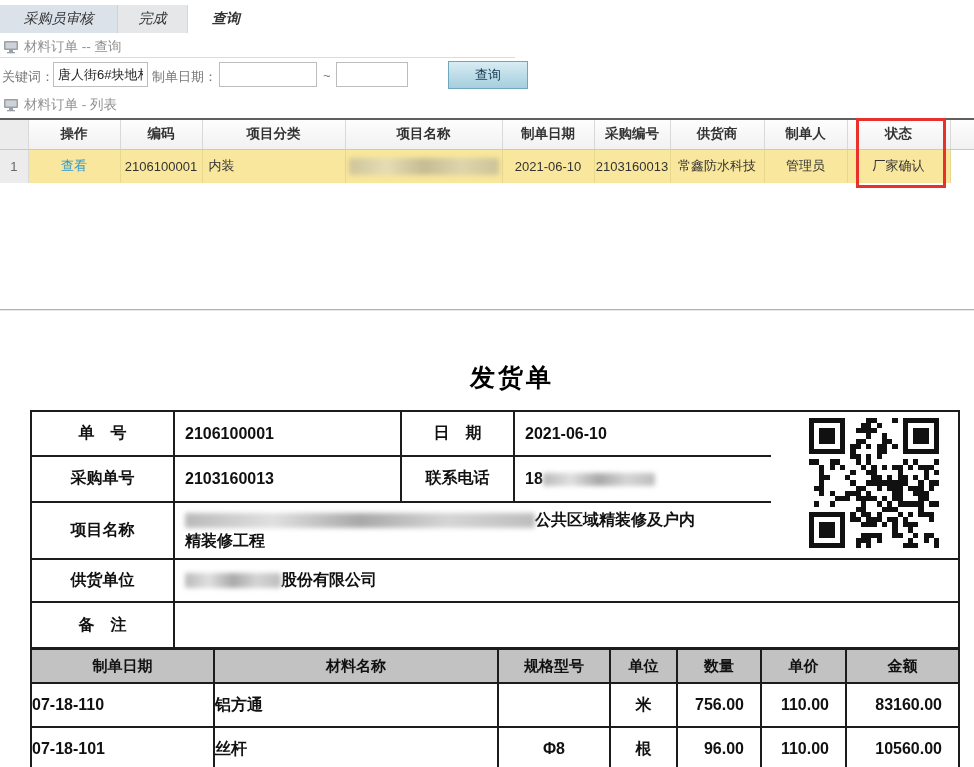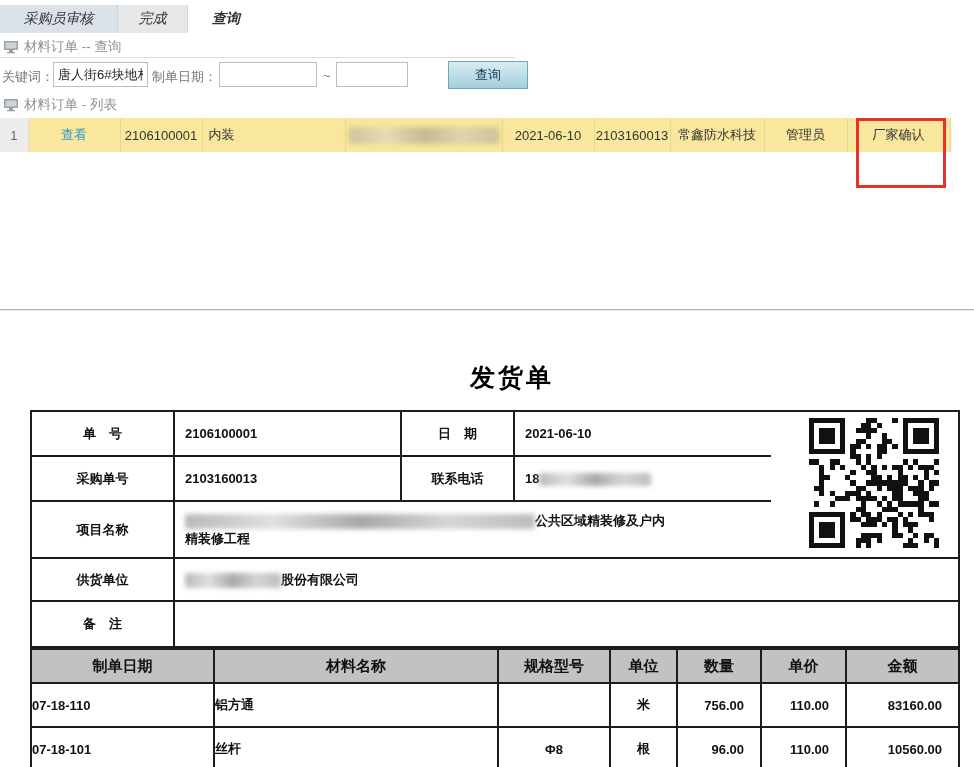--- a/index.html
+++ b/index.html
@@ -51,21 +51,21 @@
                 border:3px solid #e8312a; pointer-events:none; }
 
   .divider-gray { position:absolute; left:0; top:309px; width:974px; height:2px;
                   background:#b3b3b3; border-bottom:1px solid #e8e8e8; }
 
   
   .doc-title { position:absolute; left:48px; top:361px; width:928px; text-align:center;
                font-size:25px; font-weight:bold; color:#000000; letter-spacing:3px; }
   table.doc { position:absolute; left:30px; width:928px; border-collapse:collapse; table-layout:fixed;
               font-weight:bold; color:#111; }
-  table.doc td, table.doc th { border:2px solid #1c1c1c; font-size:13px; }
+  table.doc td, table.doc th { border:2px solid #1c1c1c; font-size:16px; }
   table.doc td.c-lbl { text-align:center; }
   table.doc td.c-val { text-align:left; padding:2px 10px; }
   td.qr-cell { border-left:none !important; vertical-align:top; text-align:right; padding:3px 9px 3px 0; }
   td.no-r { border-right:none !important; }
   table.mat th { height:34px; background:#c2c2c2; text-align:center; font-size:15px; }
   table.mat td { height:44px; background:#fff; }
   table.mat td.num { text-align:right; padding-right:16px; }
   table.mat td.ctr { text-align:center; }
   table.mat td.lft { text-align:left; }
   .ph-line { line-height:1.35; }
@@ -118,20 +118,33 @@
         <col style="width:143px">
       <col style="width:157px">
         <col style="width:92px">
         <col style="width:76px">
         <col style="width:94px">
       <col style="width:83px">
         <col style="width:103px">
         <col style="width:24px">
     </colgroup>
     <tbody>
+        <tr>
+      <th class="rownum"></th>
+      <th>操作</th>
+      <th>编码</th>
+      <th>项目分类</th>
+      <th>项目名称</th>
+      <th>制单日期</th>
+      <th>采购编号</th>
+      <th>供货商</th>
+      <th>制单人</th>
+      <th>状态</th>
+      <th style="border-right:none;"></th>
+    </tr>
     <tr>
       <td class="rownum">1</td>
       <td><a href="#" class="view-link">查看</a></td>
       <td>2106100001</td>
       <td class="al">内装</td>
       <td><span class="redact redact-list"></span></td>
       <td>2021-06-10</td>
       <td>2103160013</td>
       <td>常鑫防水科技</td>
       <td>管理员</td>

